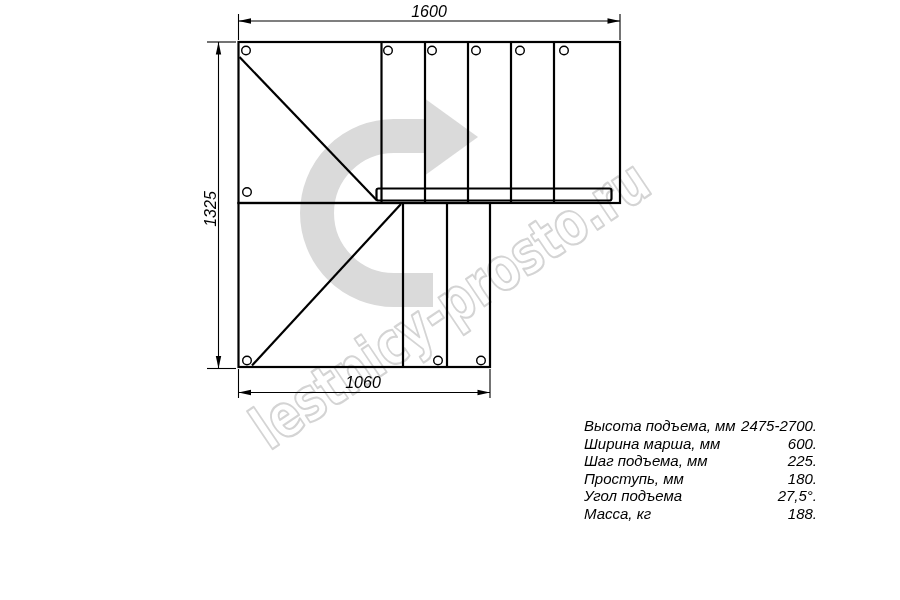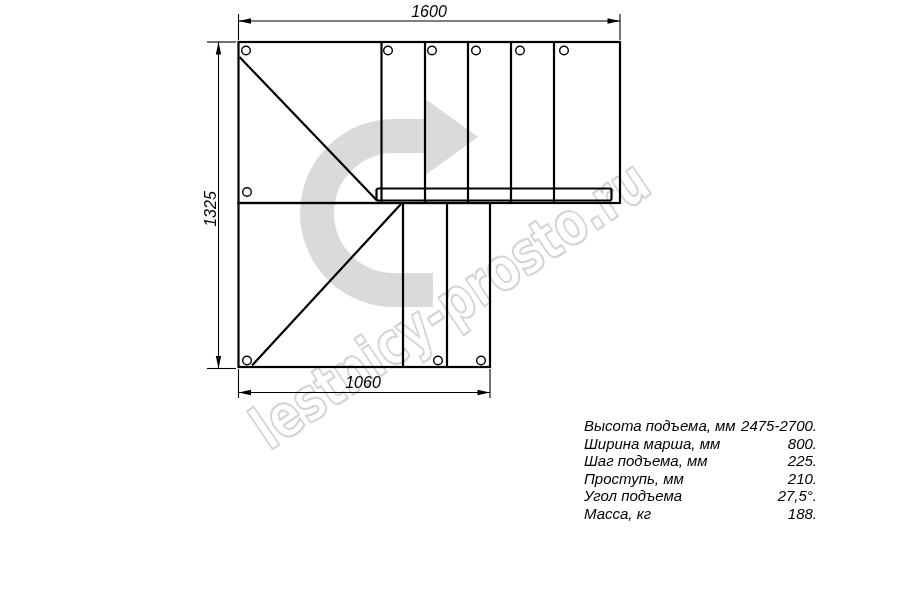--- a/index.html
+++ b/index.html
@@ -117,29 +117,29 @@
     </g>
   </svg>
 
   <div class="spec-table">
     <div class="spec-row">
       <span>Высота подъема, мм</span>
       <span class="val">2475-2700.</span>
     </div>
     <div class="spec-row">
       <span>Ширина марша, мм</span>
-      <span class="val">800.</span>
+      <span class="val">600.</span>
     </div>
     <div class="spec-row">
       <span>Шаг подъема, мм</span>
       <span class="val">225.</span>
     </div>
     <div class="spec-row">
       <span>Проступь, мм</span>
-      <span class="val">210.</span>
+      <span class="val">180.</span>
     </div>
     <div class="spec-row">
       <span>Угол подъема</span>
       <span class="val">27,5°.</span>
     </div>
     <div class="spec-row">
       <span>Масса, кг</span>
       <span class="val">188.</span>
     </div>
   </div>

